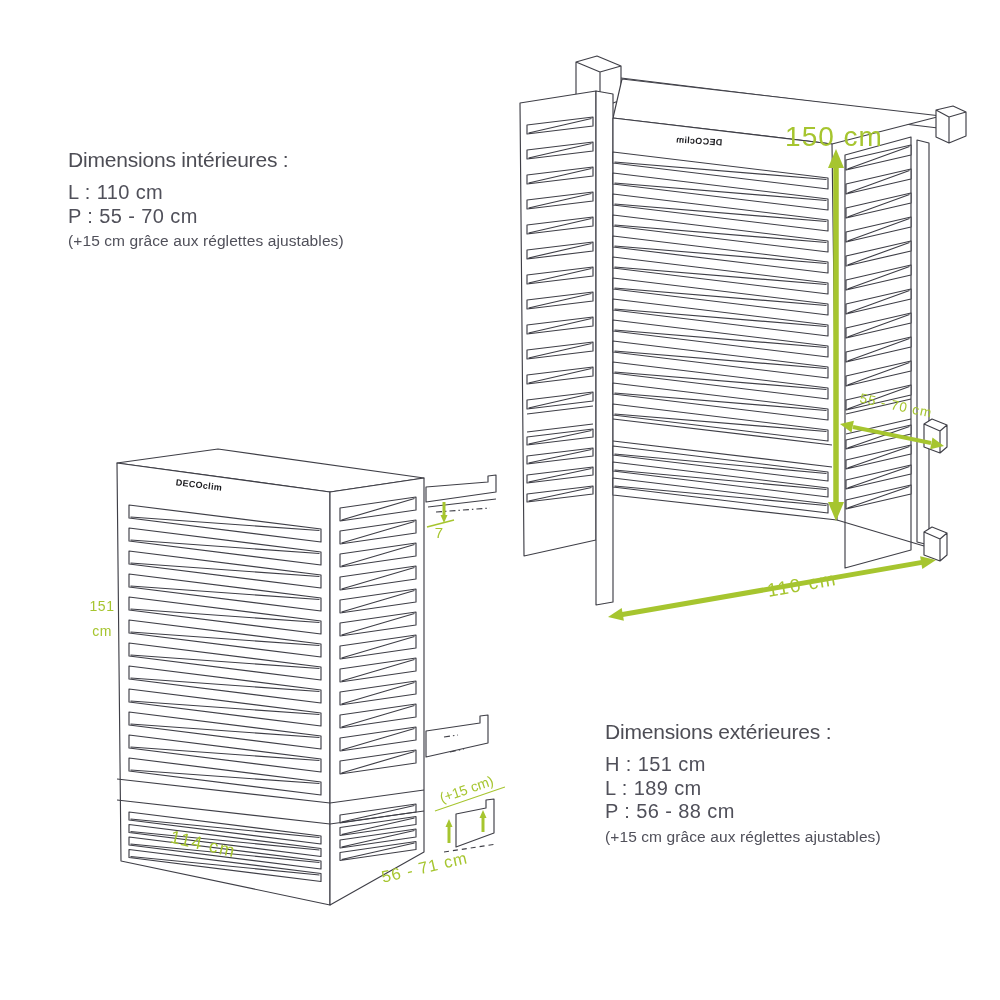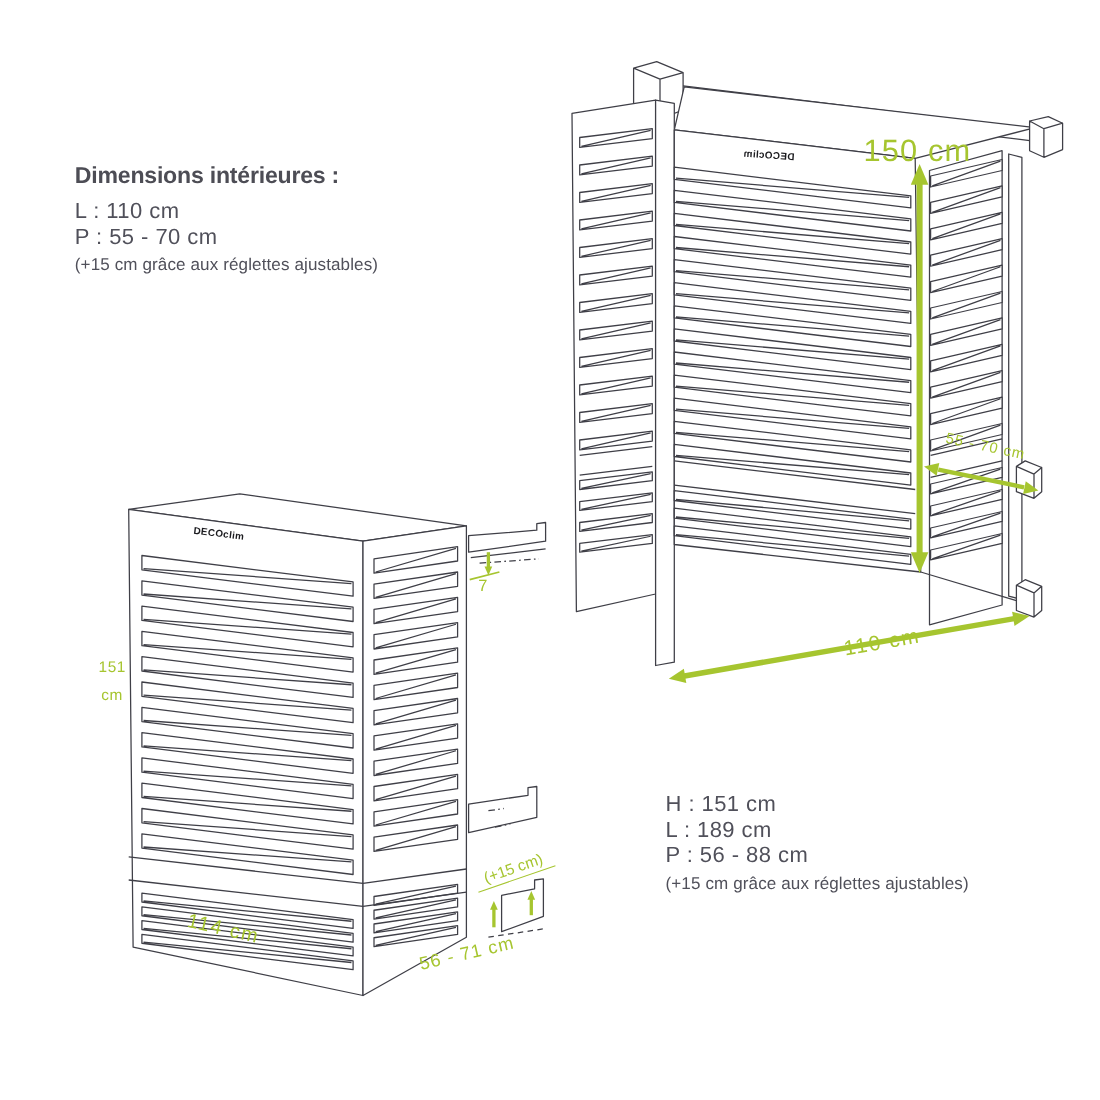--- a/index.html
+++ b/index.html
@@ -1,20 +1,20 @@
 <!DOCTYPE html>
 <html><head>
 <meta charset="utf-8">
 <style>
   html,body{margin:0;padding:0;background:#fff}
   body{width:1000px;height:1000px;overflow:hidden;font-family:"Liberation Sans",sans-serif}
   .canvas{position:relative;width:1000px;height:1000px;background:#fff}
   svg.draw{position:absolute;left:0;top:0}
   .tblock{position:absolute;color:#50505a}
-  .tblock .title{font-weight:bold;font-size:21px;letter-spacing:-0.2px;color:#4d4d55;margin:0 0 9px 0}
+  .tblock .title{font-weight:normal;font-size:21px;letter-spacing:-0.2px;color:#4d4d55;margin:0 0 9px 0}
   .tblock .dim{font-size:20px;line-height:23.5px;letter-spacing:0.4px}
   .tblock .note{font-size:15.5px;margin-top:4px;letter-spacing:0.1px}
   .glabel{position:absolute;color:#a6c52f;white-space:nowrap;text-align:center}
   .glabel.wrap{white-space:normal}
   .brand{position:absolute;color:#1b1b1f;font-weight:bold;font-size:9px;letter-spacing:0.3px;text-align:center;white-space:nowrap}
 </style>
 </head>
 <body>
 
 <div class="canvas">
@@ -206,20 +206,21 @@
   </svg>
 
   <div class="tblock" style="left:68px;top:148px">
     <div class="title">Dimensions intérieures :</div>
     <div class="dim">L : 110 cm</div>
     <div class="dim">P : 55 - 70 cm</div>
     <div class="note">(+15 cm grâce aux réglettes ajustables)</div>
   </div>
 
   <div class="tblock" style="left:605px;top:720px">
+    <div class="title">Dimensions extérieures :</div>
     <div class="dim">H : 151 cm</div>
     <div class="dim">L : 189 cm</div>
     <div class="dim">P : 56 - 88 cm</div>
     <div class="note">(+15 cm grâce aux réglettes ajustables)</div>
   </div>
 
   <div class="glabel" style="left:773px;top:121px;width:122px;font-size:28px;letter-spacing:1px">150 cm</div>
   <div class="glabel" style="left:846px;top:398px;width:100px;font-size:13.5px;letter-spacing:1px;transform:rotate(12deg)">55 - 70 cm</div>
   <div class="glabel" style="left:742px;top:574px;width:120px;font-size:19px;letter-spacing:1.5px;transform:rotate(-10deg)">110 cm</div>
 

